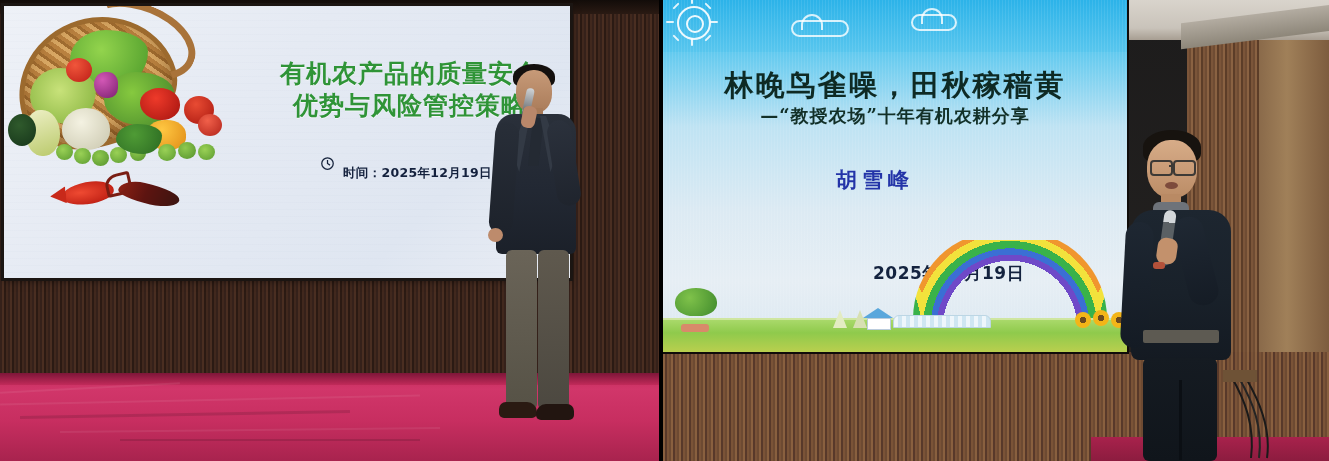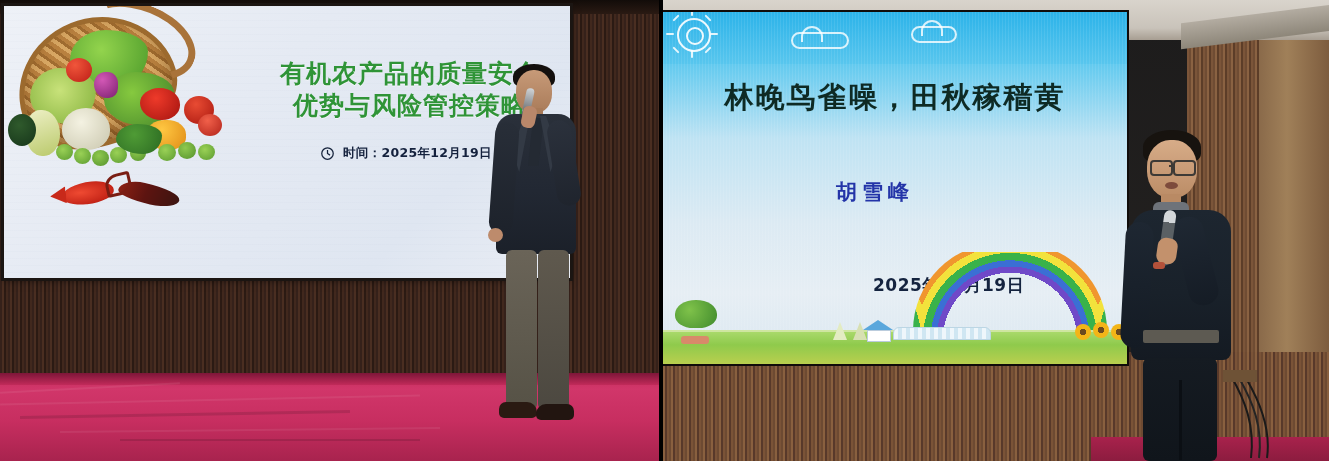--- a/index.html
+++ b/index.html
@@ -107,21 +107,21 @@
     white-space:nowrap;
   }
   .meta-left{position:absolute;left:316px;top:139px;}
   .meta-row{display:flex;align-items:center;gap:8px;margin-bottom:6px;color:#14213d;}
   .meta-row .glyph{width:15px;height:15px;flex:0 0 15px;display:block;}
   .meta-name{font-size:15px;font-weight:700;color:#10203c;letter-spacing:1px;
     font-family:"DejaVu Sans","Liberation Sans",sans-serif;}
   .meta-org{font-size:12.5px;font-weight:700;color:#14213d;letter-spacing:.5px;
     font-family:"DejaVu Sans","Liberation Sans",sans-serif;white-space:nowrap;}
   .meta-time{font-size:12.5px;font-weight:700;color:#14213d;letter-spacing:.3px;
-    font-family:"DejaVu Sans","Liberation Sans",sans-serif;white-space:nowrap;}
+    font-family:"DejaVu Sans","Liberation Sans",sans-serif;white-space:nowrap;margin-top:20px;}
 
   
   .spk-l{position:absolute;left:486px;top:62px;width:100px;height:399px;}
   .spk-l .head{position:absolute;left:30px;top:8px;width:36px;height:43px;border-radius:48% 48% 44% 44%;
     background:linear-gradient(180deg,#c79a78,#a97b59);}
   .spk-l .hair{position:absolute;left:27px;top:2px;width:42px;height:25px;border-radius:50% 50% 38% 38%;
     background:#14100e;}
   .spk-l .neck{position:absolute;left:42px;top:46px;width:15px;height:12px;background:#a87a58;}
   .spk-l .torso{position:absolute;left:10px;top:52px;width:80px;height:140px;
     background:linear-gradient(180deg,#2a303a 0%,#222833 55%,#1b2029 100%);
@@ -191,21 +191,21 @@
   .carpet-right{
     position:absolute;left:430px;bottom:0;width:238px;height:24px;
     background:linear-gradient(180deg,#a8224c,#8c1c3f);
   }
   .cables{
     position:absolute;left:560px;top:370px;width:80px;height:90px;
   }
 
   
   .screen-right{
-    position:absolute;left:2px;top:12px;width:464px;height:352px;
+    position:absolute;left:2px;top:0;width:464px;height:352px;
     overflow:hidden;
     background:linear-gradient(180deg,#2fb4e8 0%,#5fc9ef 14%,#bfe3f3 36%,#dceaf3 60%,#e6eef4 80%,#dfeaf2 92%,#b9d98a 94%,#9ccf5c 100%);
     box-shadow:0 0 0 2px #100c0a;
   }
   .sky-band{position:absolute;left:0;top:0;width:100%;height:52px;
     background:linear-gradient(180deg,#2cb3e9,#58c6ee);}
   .scan{
     position:absolute;inset:0;opacity:.28;
     background:repeating-linear-gradient(90deg,rgba(255,255,255,.30) 0 1px,transparent 1px 3px);
   }
@@ -438,20 +438,21 @@
       <div class="ray" style="left:50px;top:18px;transform:rotate(90deg);"></div>
       <div class="ray" style="left:12px;top:2px;transform:rotate(45deg);"></div>
       <div class="ray" style="left:44px;top:2px;transform:rotate(-45deg);"></div>
       <div class="ray" style="left:12px;top:34px;transform:rotate(-45deg);"></div>
       <div class="ray" style="left:44px;top:34px;transform:rotate(45deg);"></div>
 
       <div class="cloud" style="left:128px;top:20px;width:54px;"></div>
       <div class="cloud" style="left:248px;top:14px;width:42px;"></div>
 
       <div class="slide-right-title">林晚鸟雀噪，田秋稼穑黄</div>
+      <div class="slide-right-sub">—“教授农场”十年有机农耕分享</div>
       <div class="slide-right-name">胡雪峰</div>
       <div class="slide-right-date">2025年12月19日</div>
 
       <div class="rainbow"></div>
       <div class="grass"></div>
       <div class="tree">
         <div class="crown"></div>
         <div class="pot"></div>
       </div>
       <div class="cone" style="left:170px;"></div>

